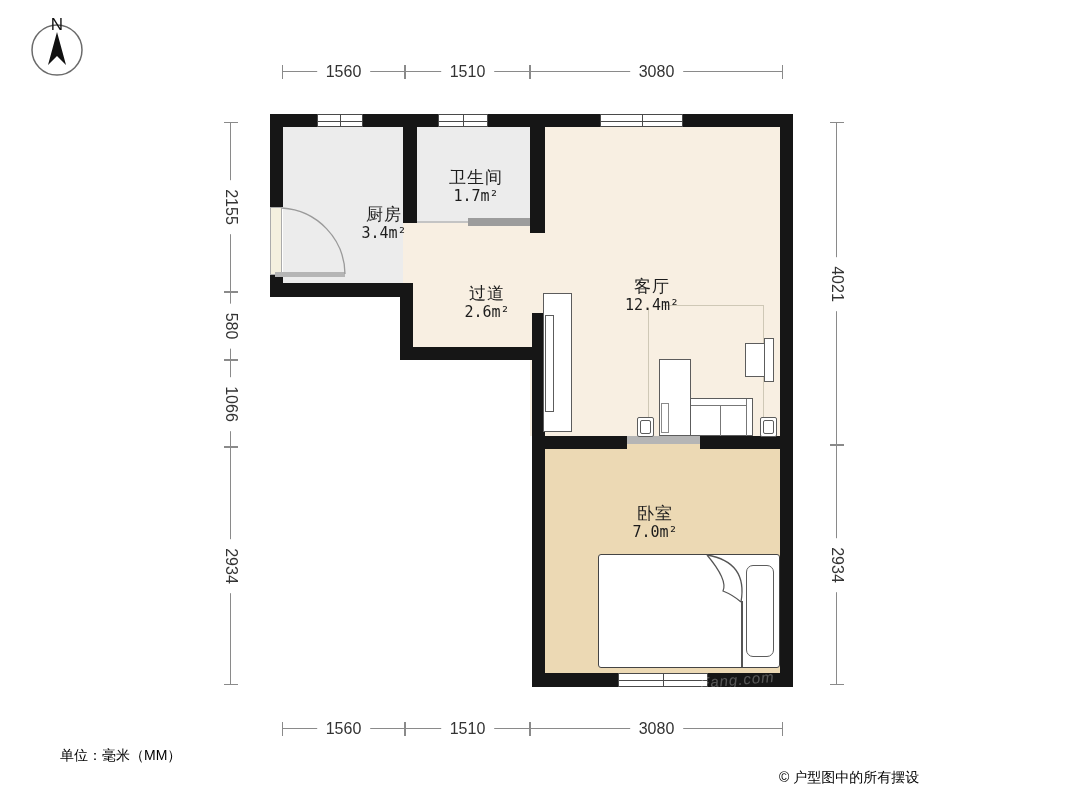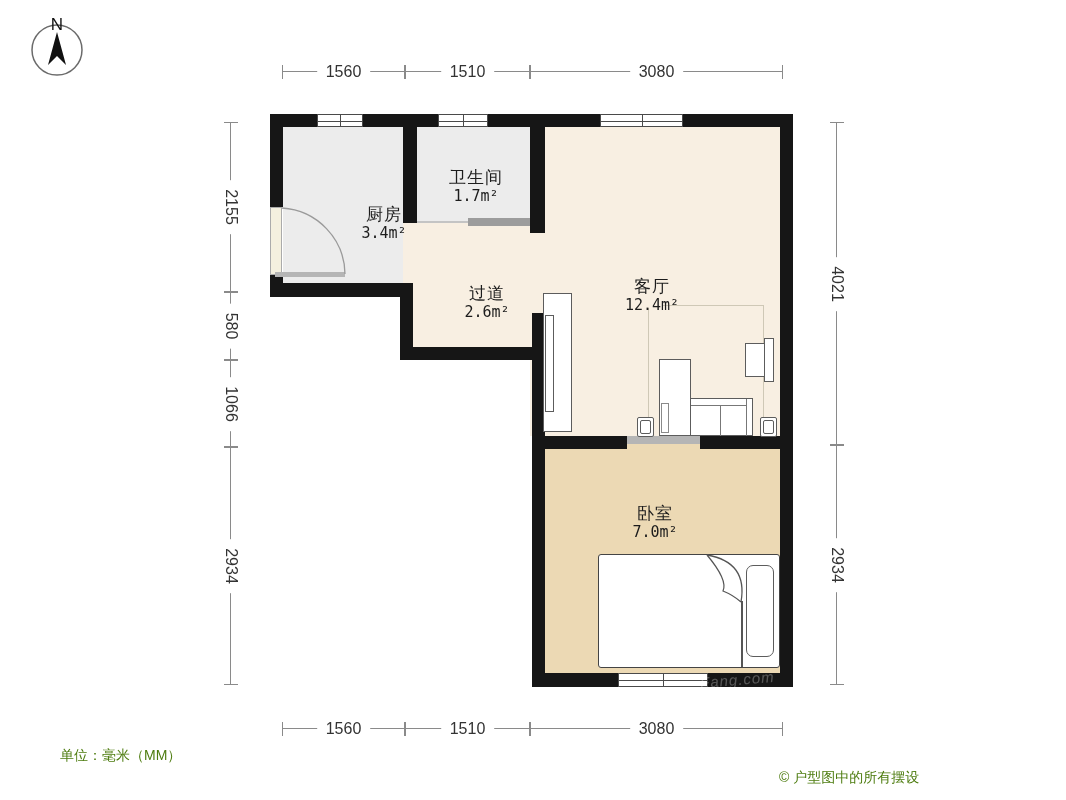--- a/index.html
+++ b/index.html
@@ -32,21 +32,21 @@
   .dimv .t2{position:absolute;bottom:0;left:0;right:0;height:1px;background:#8a8a8a;}
   .dimh .lab{position:absolute;left:50%;top:50%;transform:translate(-50%,-50%);
              background:#fff;padding:0 9px;font-size:16px;color:#333;white-space:nowrap;}
   .dimv .lab{position:absolute;left:50%;top:50%;transform:translate(-50%,-50%) rotate(90deg);
              background:#fff;padding:0 9px;font-size:16px;color:#333;white-space:nowrap;}
   
   .room-label{position:absolute;transform:translateX(-50%);text-align:center;color:#1c1c1c;line-height:1.15;}
   .room-label .nm{font-size:17px;font-weight:500;letter-spacing:1px;}
   .room-label .ar{font-size:15px;font-family:"DejaVu Sans Mono","Liberation Mono",monospace;}
   
-  .foot{position:absolute;color:#4d7c0f;font-size:14px;white-space:nowrap;}
+  .foot{position:absolute;color:#000000;font-size:14px;white-space:nowrap;}
   .wm{position:absolute;color:rgba(255,255,255,0.28);font-size:15px;font-style:italic;
       transform:rotate(-5deg);letter-spacing:1px;}
   svg{position:absolute;overflow:visible;}
 </style>
 </head>
 <body>
 
 <div id="plan">
 
   <svg style="left:20px;top:6px;" width="74" height="84" viewBox="0 0 74 84">

